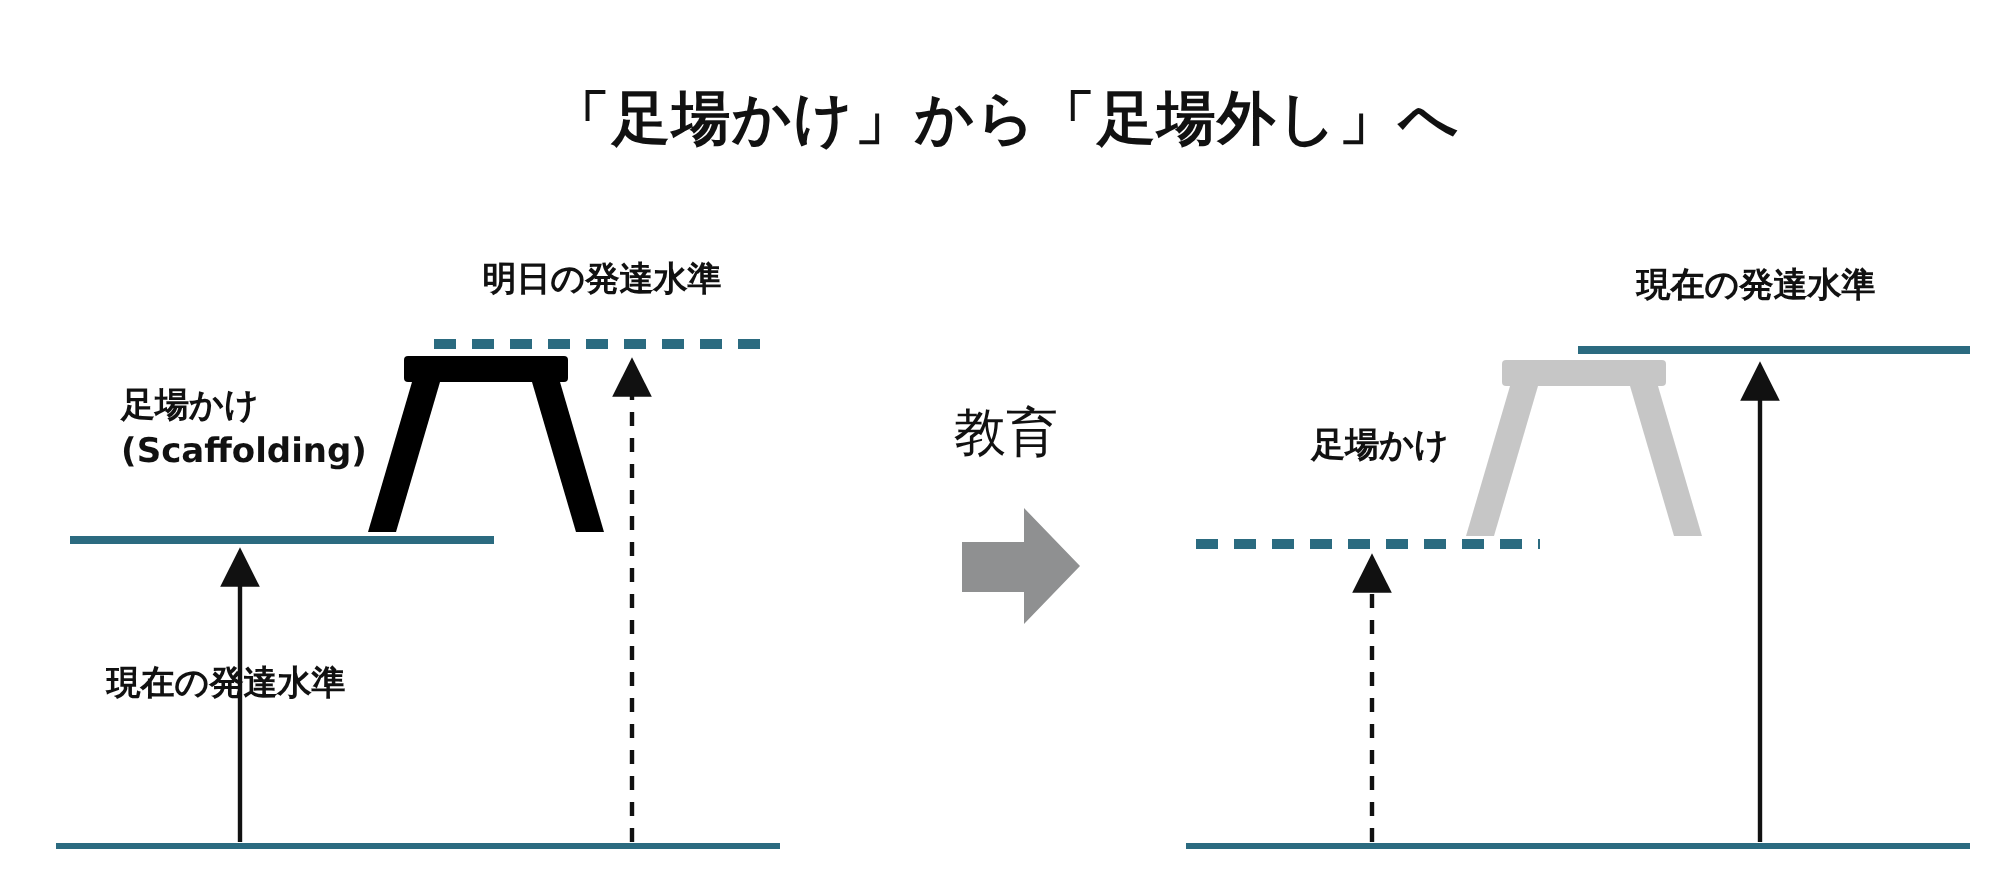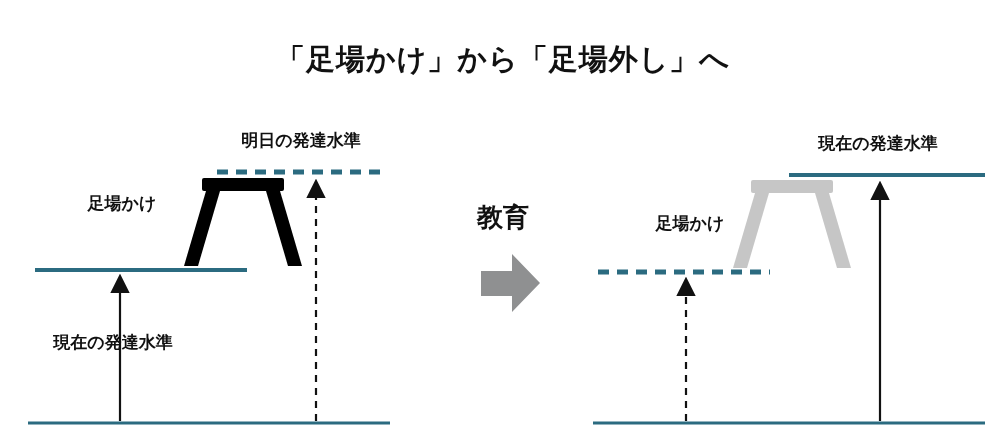--- a/index.html
+++ b/index.html
@@ -12,21 +12,21 @@
   .stage svg { position:absolute; left:0; top:0; }
   .title {
     position:absolute; top:24px; left:50%; transform:translateX(-50%);
     font-size:29px; font-weight:bold; letter-spacing:1px; white-space:nowrap;
   }
   .label {
     position:absolute; transform:translateX(-50%);
     font-size:17px; font-weight:600; white-space:nowrap; 
     line-height:1.35;
   }
-  .label.big { font-size:26px; font-weight:bold; }
+  .label.big { font-size:26px; font-weight:normal; }
   .arrow { stroke:#111; stroke-width:2.2; }
 </style>
 </head>
 <body>
 
 <div class="stage">
 
   <svg width="1006" height="443" viewBox="0 0 1006 443">
     <defs>
       <marker id="arrowhead" markerWidth="9" markerHeight="9" refX="7" refY="4.5" orient="auto">
@@ -75,20 +75,21 @@
       <use href="#ladder-shape" transform="translate(737,162)"></use>
     </g>
   </svg>
 
   <div class="title">「足場かけ」から「足場外し」へ</div>
 
   <div class="label" style="left:301px; top:113px;">明日の発達水準</div>
 
   <div class="label" style="left:122px; top:176px;">
     <div>足場かけ</div>
+    <div>(Scaffolding)</div>
   </div>
 
   <div class="label" style="left:113px; top:315px;">現在の発達水準</div>
 
   <div class="label big" style="left:503px; top:184px;">教育</div>
 
   <div class="label" style="left:878px; top:116px;">現在の発達水準</div>
 
   <div class="label" style="left:690px; top:196px;">足場かけ</div>
 

